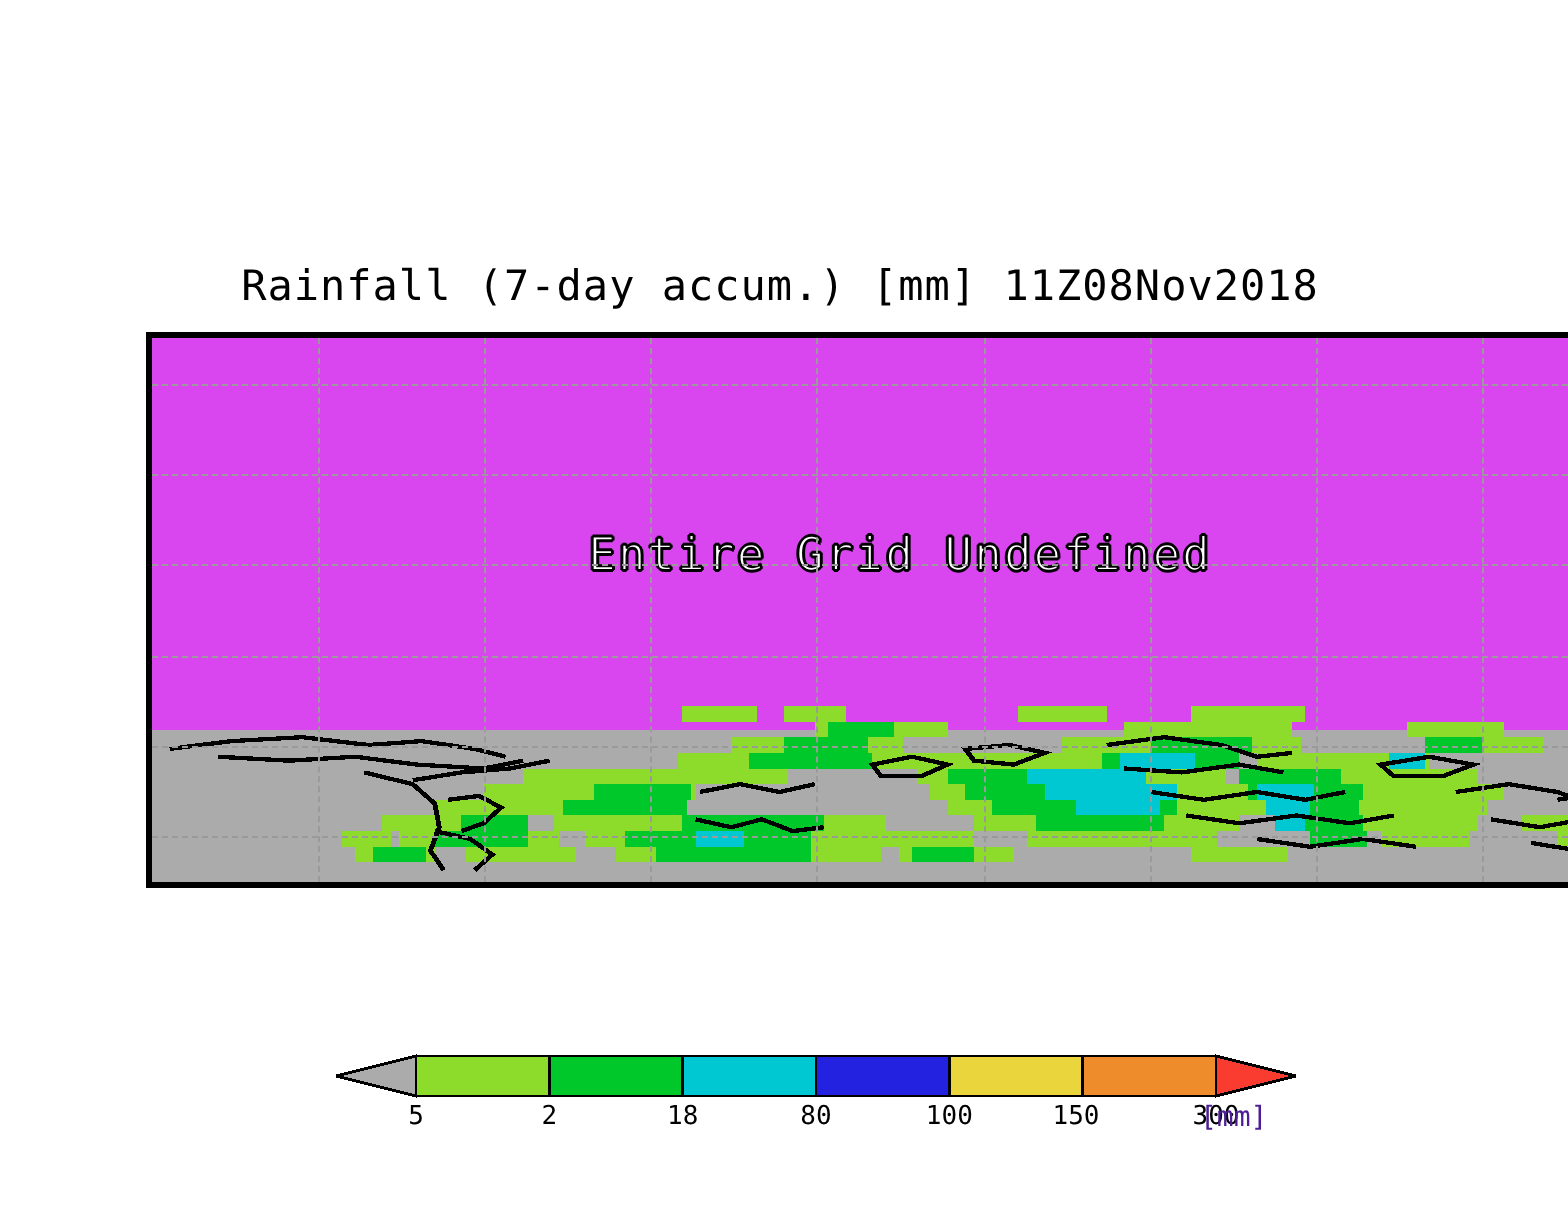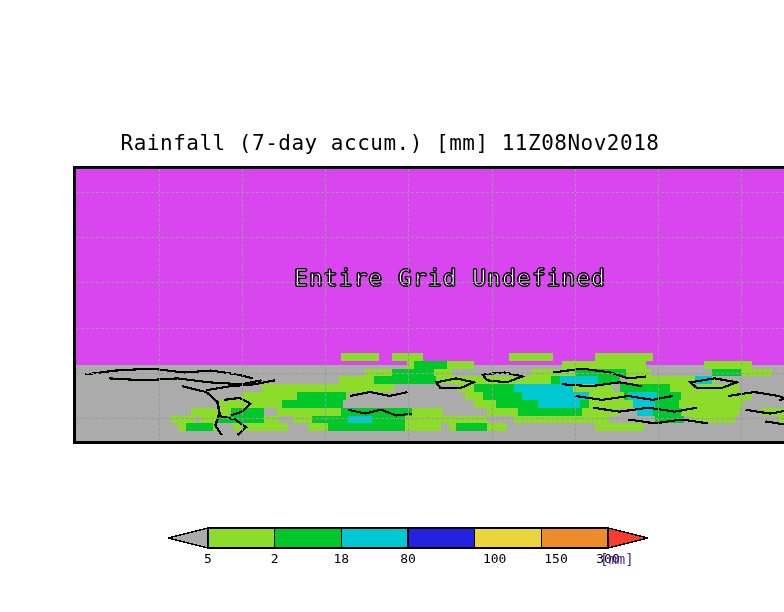--- a/index.html
+++ b/index.html
@@ -324,17 +324,17 @@
         <rect x="240" y="1" width="66.66666666666667" height="20" fill="#2222e0" stroke="#000" stroke-width="1.4"></rect>
         <rect x="306.6666666666667" y="1" width="66.66666666666667" height="20" fill="#ead63c" stroke="#000" stroke-width="1.4"></rect>
         <rect x="373.33333333333337" y="1" width="66.66666666666667" height="20" fill="#ee8b2b" stroke="#000" stroke-width="1.4"></rect>
         <polygon points="440,1 480,11 440,21" fill="#f93b30" stroke="#000" stroke-width="1.4"></polygon>
       </g>
   </svg>
 <div class="cb-label" style="left: 40px;">5</div>
     <div class="cb-label" style="left: 106.667px;">2</div>
     <div class="cb-label" style="left: 173.333px;">18</div>
     <div class="cb-label" style="left: 240px;">80</div>
-    <div class="cb-label" style="left: 306.667px; margin-left: 20px;">100</div>
-    <div class="cb-label" style="left: 388px;">150</div>
+    <div class="cb-label" style="left: 306.667px;">100</div>
+    <div class="cb-label" style="left: 370px;">150</div>
     <div class="cb-label" style="left: 440px;">300</div>
   </div>
 <div id="cb-units">[mm]</div>
 
 </body></html>

